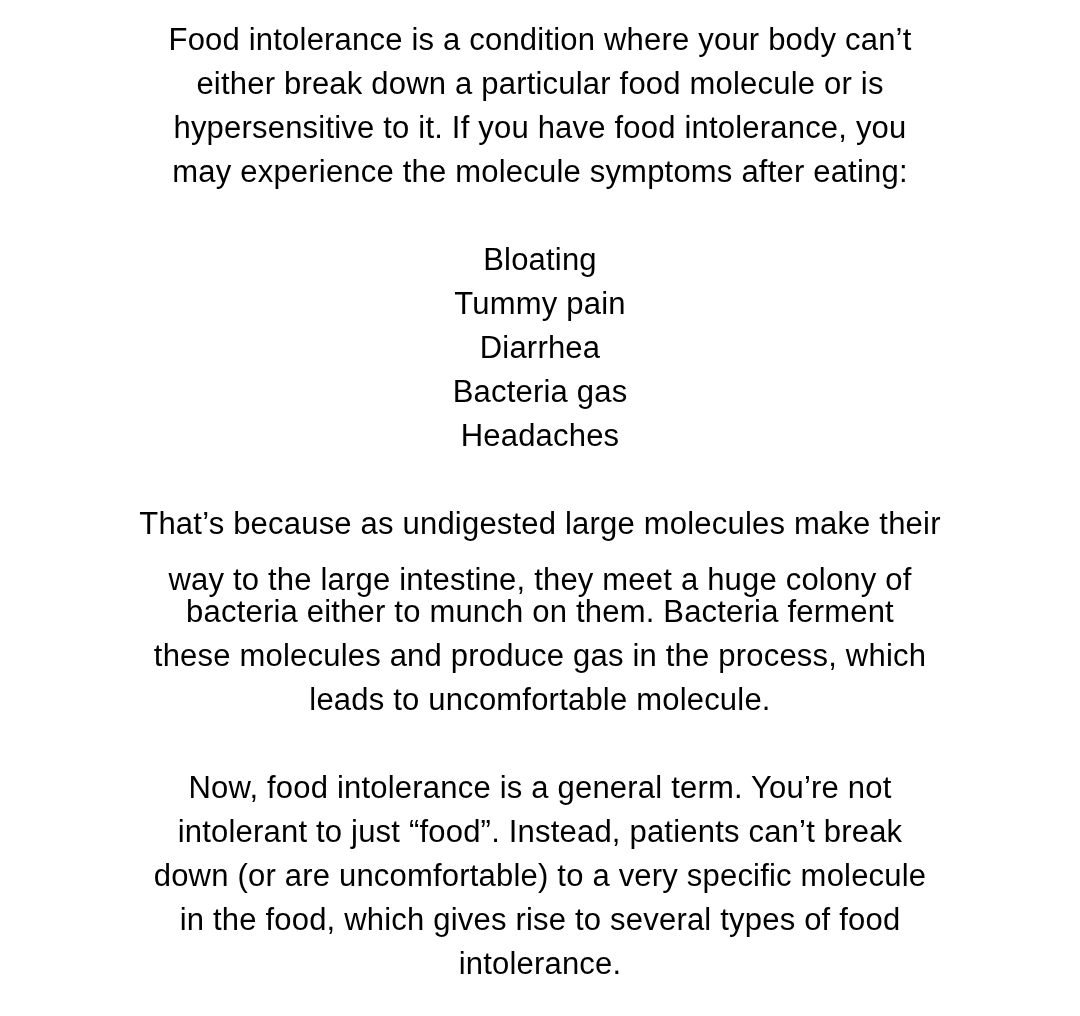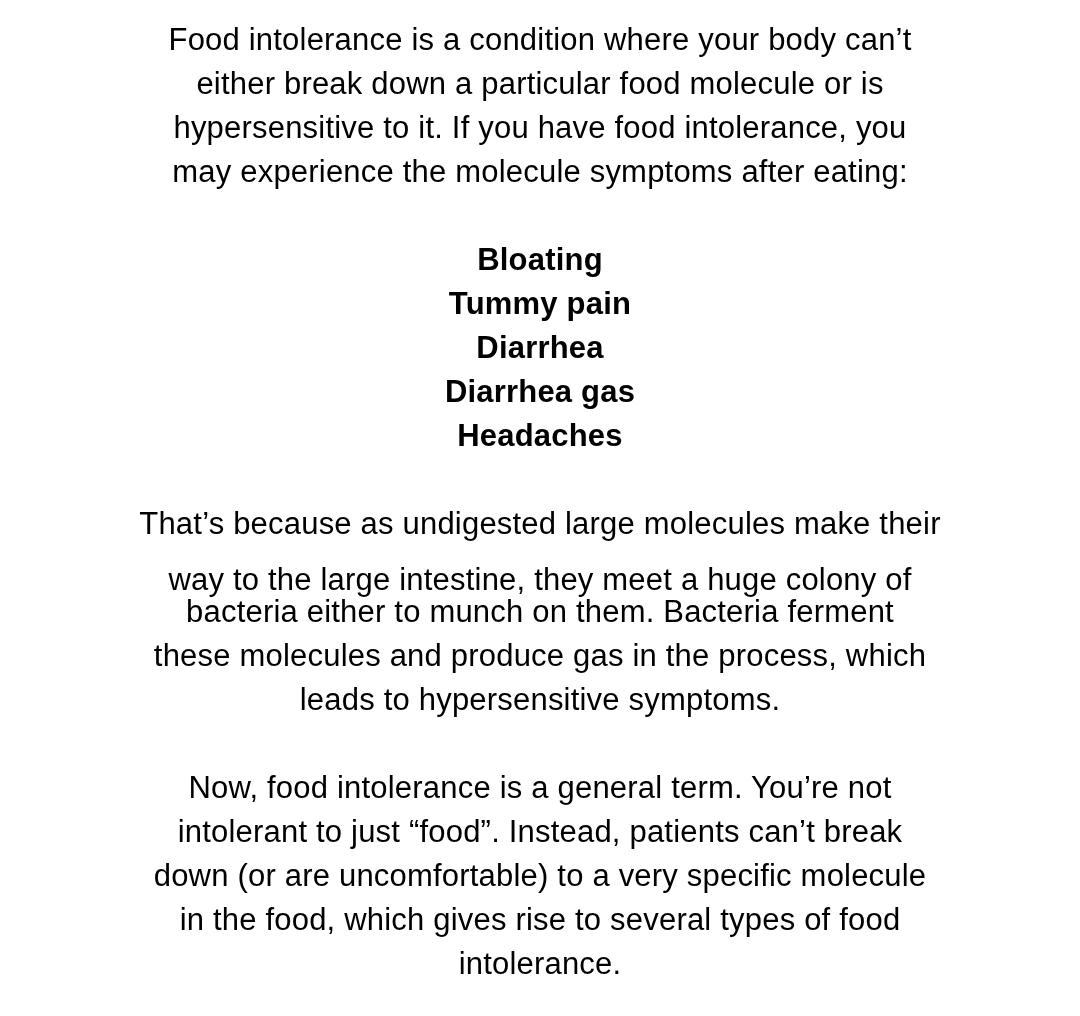--- a/index.html
+++ b/index.html
@@ -23,21 +23,21 @@
       position: absolute;
       left: 0;
       width: 1080px;
       text-align: center;
       font-size: 31px;
       line-height: 44px;
       white-space: nowrap;
       letter-spacing: 0.2px;
     }
     .bold {
-      font-weight: bold;
+      font-weight: normal;
       font-size: 31px;
     }
     .light {
       font-weight: normal;
     }
   </style>
 </head>
 <body>
 
 <div class="doc">
@@ -46,30 +46,30 @@
     <div class="line light" style="top:18px">Food intolerance is a condition where your body can’t</div>
     <div class="line light" style="top:62px">either break down a particular food molecule or is</div>
     <div class="line light" style="top:106px">hypersensitive to it. If you have food intolerance, you</div>
     <div class="line light" style="top:150px">may experience the molecule symptoms after eating:</div>
   </div>
 
   <div>
     <div class="line bold" style="top:238px">Bloating</div>
     <div class="line bold" style="top:282px">Tummy pain</div>
     <div class="line bold" style="top:326px">Diarrhea</div>
-    <div class="line bold" style="top:370px">Diarrhea gas</div>
+    <div class="line bold" style="top:370px">Bacteria gas</div>
     <div class="line bold" style="top:414px">Headaches</div>
   </div>
 
   <div>
     <div class="line light" style="top:502px">That’s because as undigested large molecules make their</div>
     <div class="line light" style="top:558px">way to the large intestine, they meet a huge colony of</div>
     <div class="line light" style="top:590px">bacteria either to munch on them. Bacteria ferment</div>
     <div class="line light" style="top:634px">these molecules and produce gas in the process, which</div>
-    <div class="line light" style="top:678px">leads to hypersensitive symptoms.</div>
+    <div class="line light" style="top:678px">leads to uncomfortable molecule.</div>
   </div>
 
   <div>
     <div class="line light" style="top:766px">Now, food intolerance is a general term. You’re not</div>
     <div class="line light" style="top:810px">intolerant to just “food”. Instead, patients can’t break</div>
     <div class="line light" style="top:854px">down (or are uncomfortable) to a very specific molecule</div>
     <div class="line light" style="top:898px">in the food, which gives rise to several types of food</div>
     <div class="line light" style="top:942px">intolerance.</div>
   </div>
 

